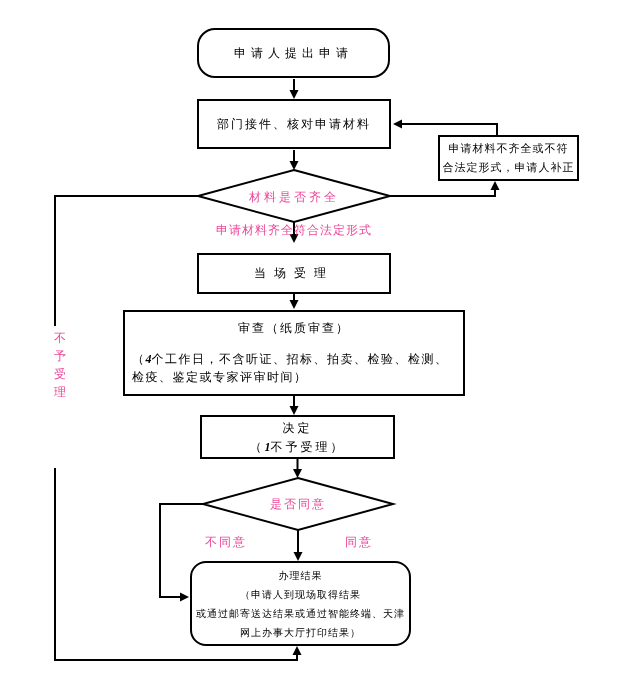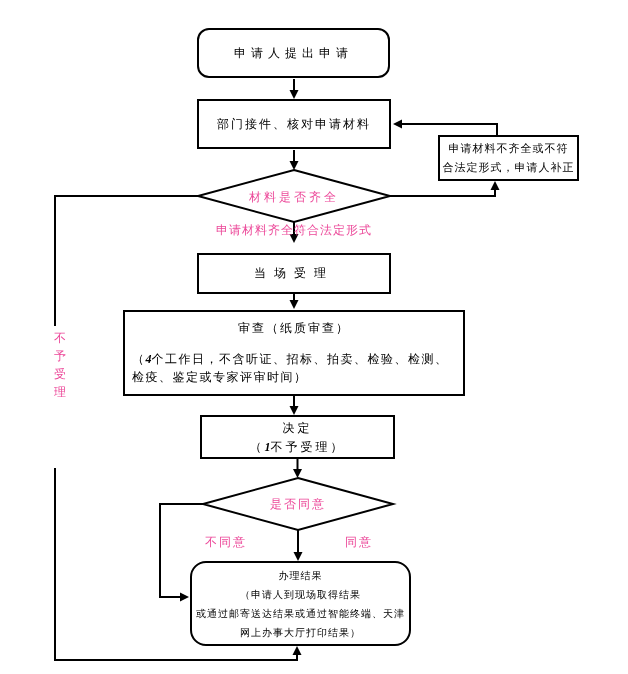--- a/index.html
+++ b/index.html
@@ -6,21 +6,21 @@
   body { font-family:"Liberation Serif","DejaVu Serif",serif; color:#000; }
   .canvas { position:relative; width:628px; height:674px; background:#fff; overflow:hidden; }
   svg.wires { position:absolute; left:0; top:0; width:628px; height:674px; }
   svg.wires line, svg.wires polyline { stroke:#000; stroke-width:2; fill:none; }
   svg.wires .diamond { fill:#fff; stroke:#000; stroke-width:2; }
   svg.wires .ah { fill:#000; stroke:none; }
 
   .node { position:absolute; box-sizing:border-box; border:2px solid #000; background:#fff; font-size:12px; }
   .flexc { display:flex; align-items:center; justify-content:center; }
 
-  .n-start { left:197px; top:28px; width:193px; height:50px; border-radius:12px; letter-spacing:5px; }
+  .n-start { left:197px; top:28px; width:193px; height:50px; border-radius:18px; letter-spacing:5px; }
   .n-receive { left:197px; top:99px; width:194px; height:50px; letter-spacing:2px; }
   .n-correction { left:438px; top:135px; width:141px; height:46px; font-size:11px; text-align:center; line-height:19px; padding-top:2px; letter-spacing:1px; }
   .n-accept { left:197px; top:253px; width:194px; height:41px; letter-spacing:8px; }
   .n-review { left:123px; top:310px; width:342px; height:86px;font-family:Liberation Serif, serif; }
   .review-title { text-align:center; margin-top:8px; letter-spacing:2px; }
   .review-note { margin:13px 7px 0 7px; line-height:18px; letter-spacing:1.5px; text-align:left; }
   .n-decision { left:200px; top:415px; width:195px; height:44px; text-align:center; line-height:19px; padding-top:2px; letter-spacing:3px; }
   .n-result { left:190px; top:561px; width:221px; height:85px; border-radius:16px; font-size:10px; text-align:center; line-height:19px; padding-top:3px; letter-spacing:1px; }
 
   .digit { font-style:italic; font-weight:bold; letter-spacing:0; }

